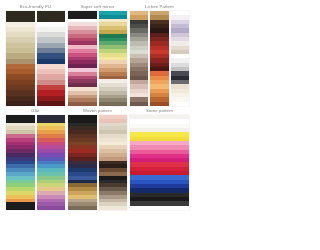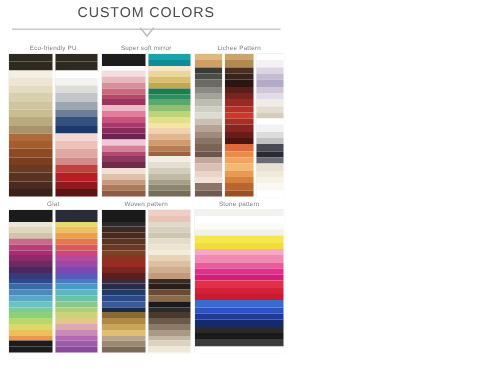--- a/index.html
+++ b/index.html
@@ -53,31 +53,20 @@
     box-shadow:0 0 0 .5px rgba(0,0,0,.07);
   }
   .col .sw{width:100%;flex:1 1 auto;}
   .col.wide{flex:1.5;}
 </style>
 </head>
 <body>
 
 <div class="page">
 
-  <div class="header">
-    <div class="title">CUSTOM COLORS</div>
-    <div class="divider">
-      <div class="rule"></div>
-      <div class="chev">
-        <svg width="10" height="7" viewBox="0 0 10 7">
-          <polyline points="0.5,0.5 5,6 9.5,0.5" fill="none" stroke="#bdbdbd" stroke-width="1"></polyline>
-        </svg>
-      </div>
-    </div>
-  </div>
 
   <div class="grid" id="sample-grid">
       <div class="cell">
         <div class="cell-label">Eco-friendly PU</div>
         <div class="panel">
           <div class="col">
             <div class="sw" style="background: rgb(47, 42, 32);"></div>
             <div class="sw" style="background: rgb(47, 42, 32);"></div>
             <div class="sw" style="background: rgb(243, 239, 226);"></div>
             <div class="sw" style="background: rgb(236, 230, 210);"></div>

